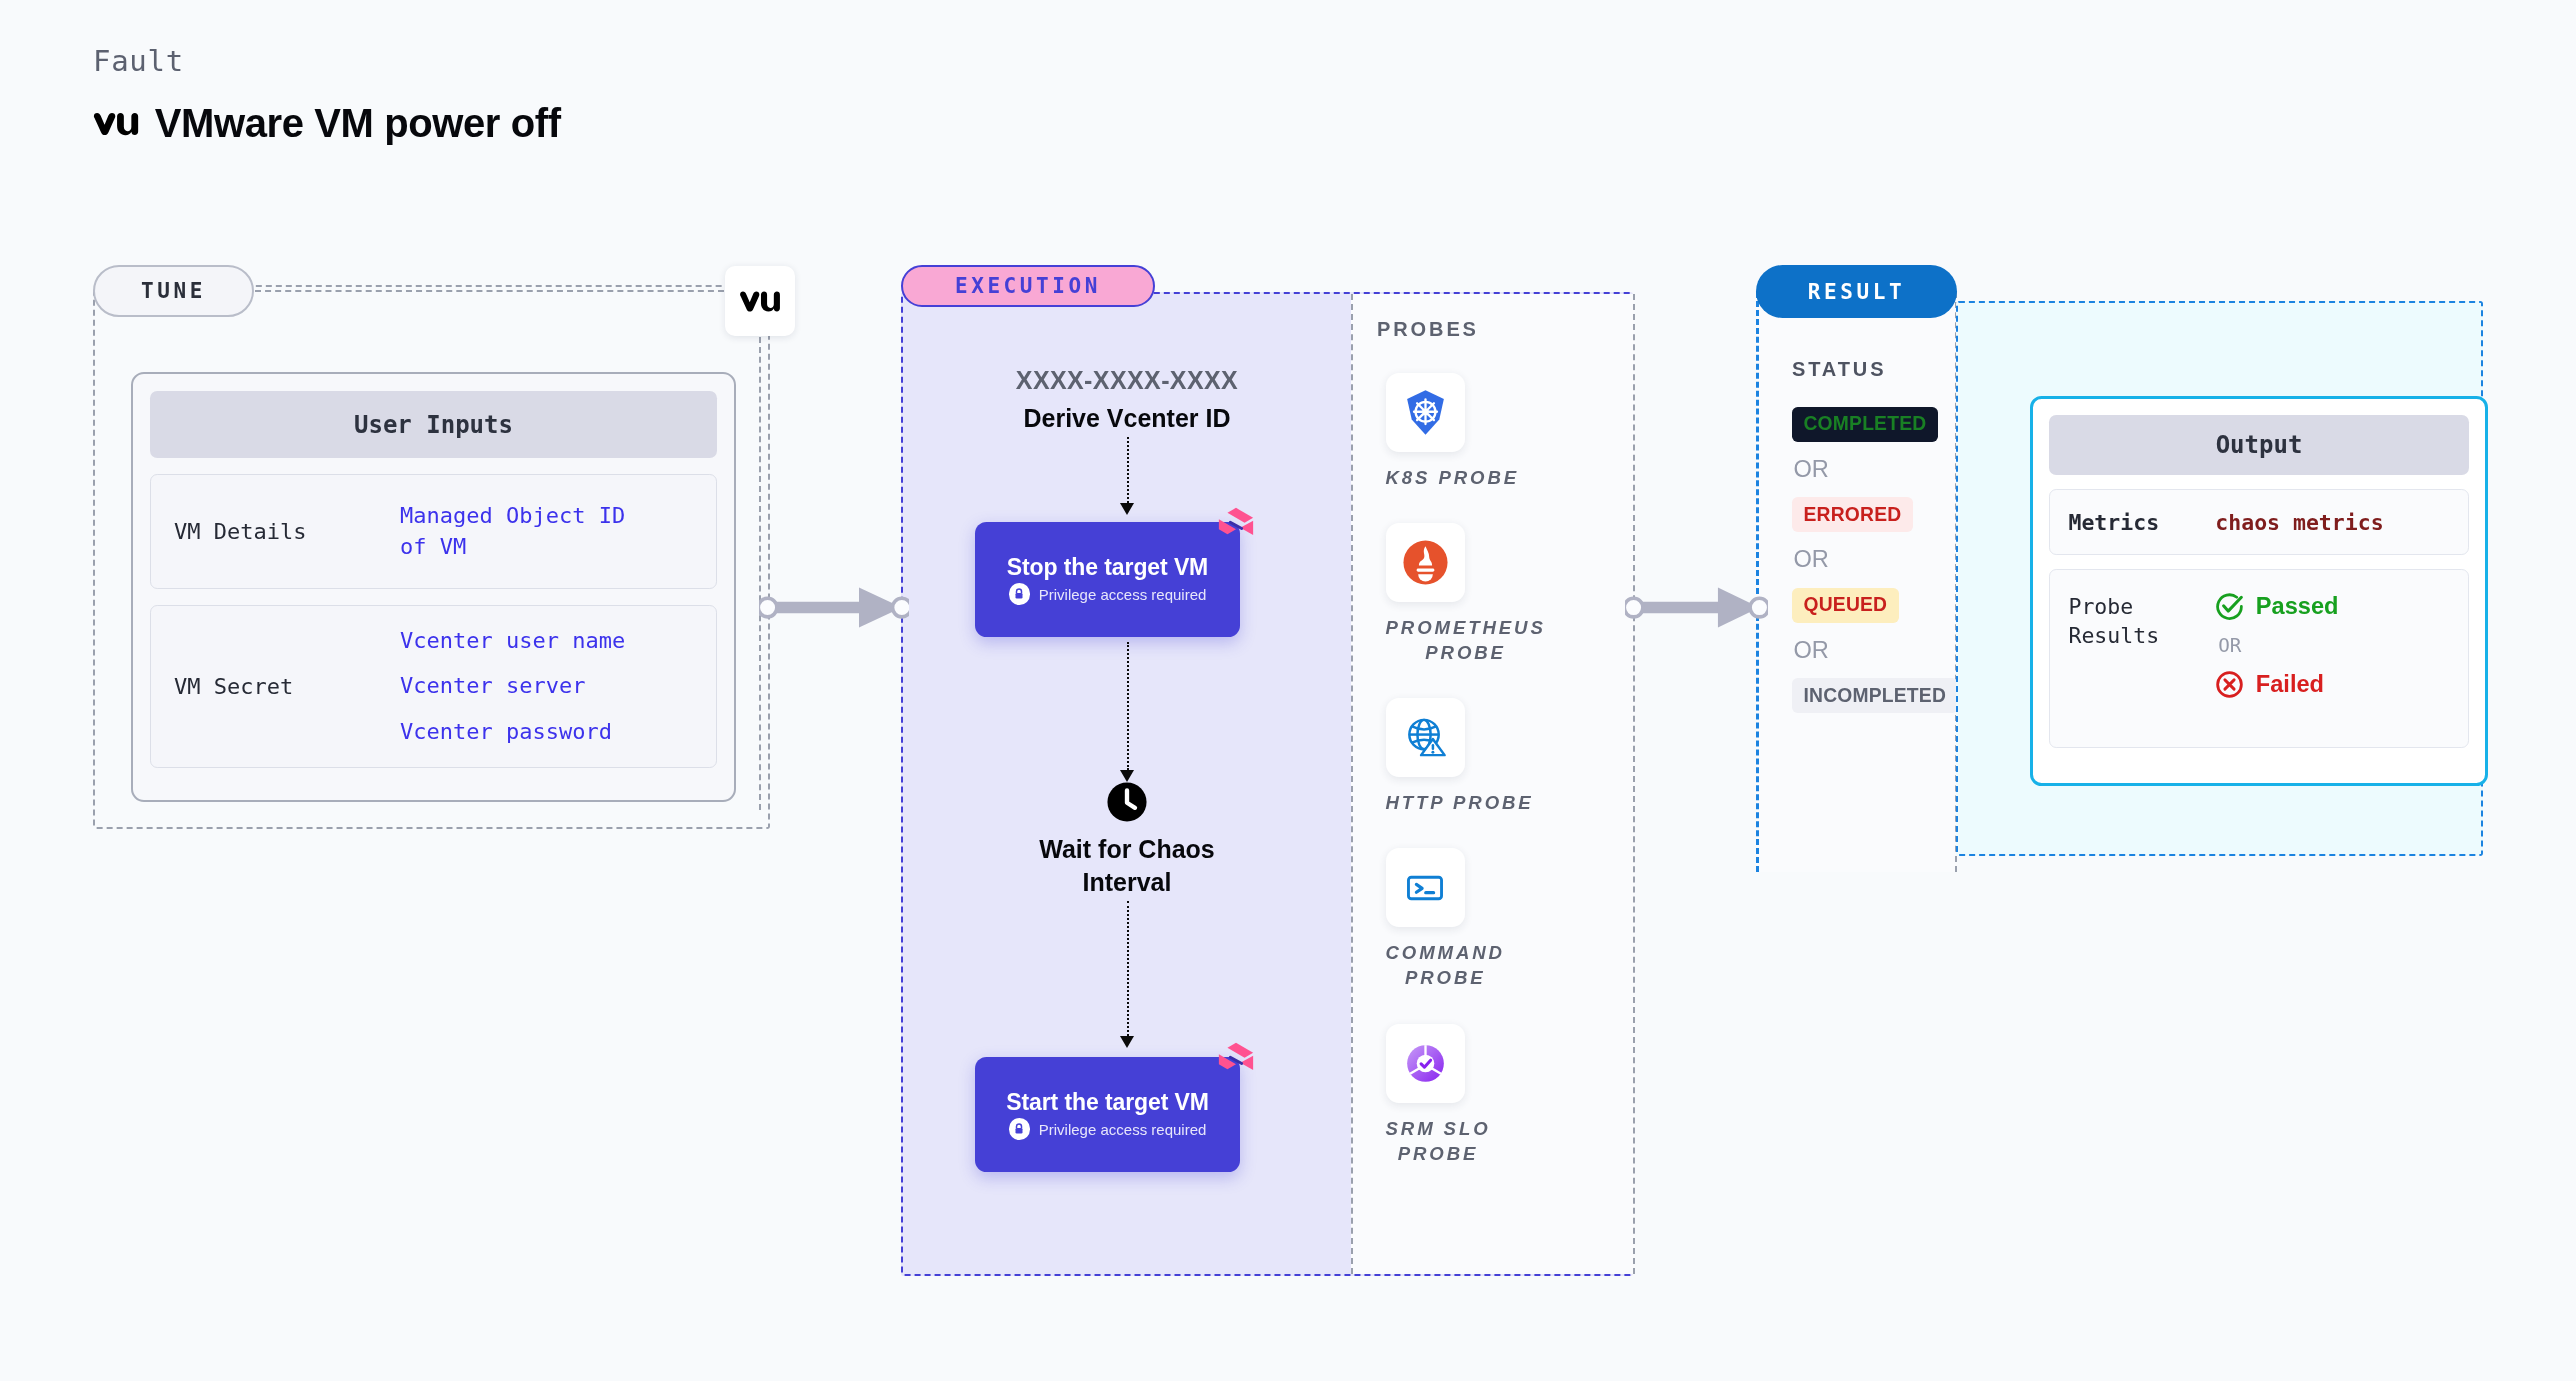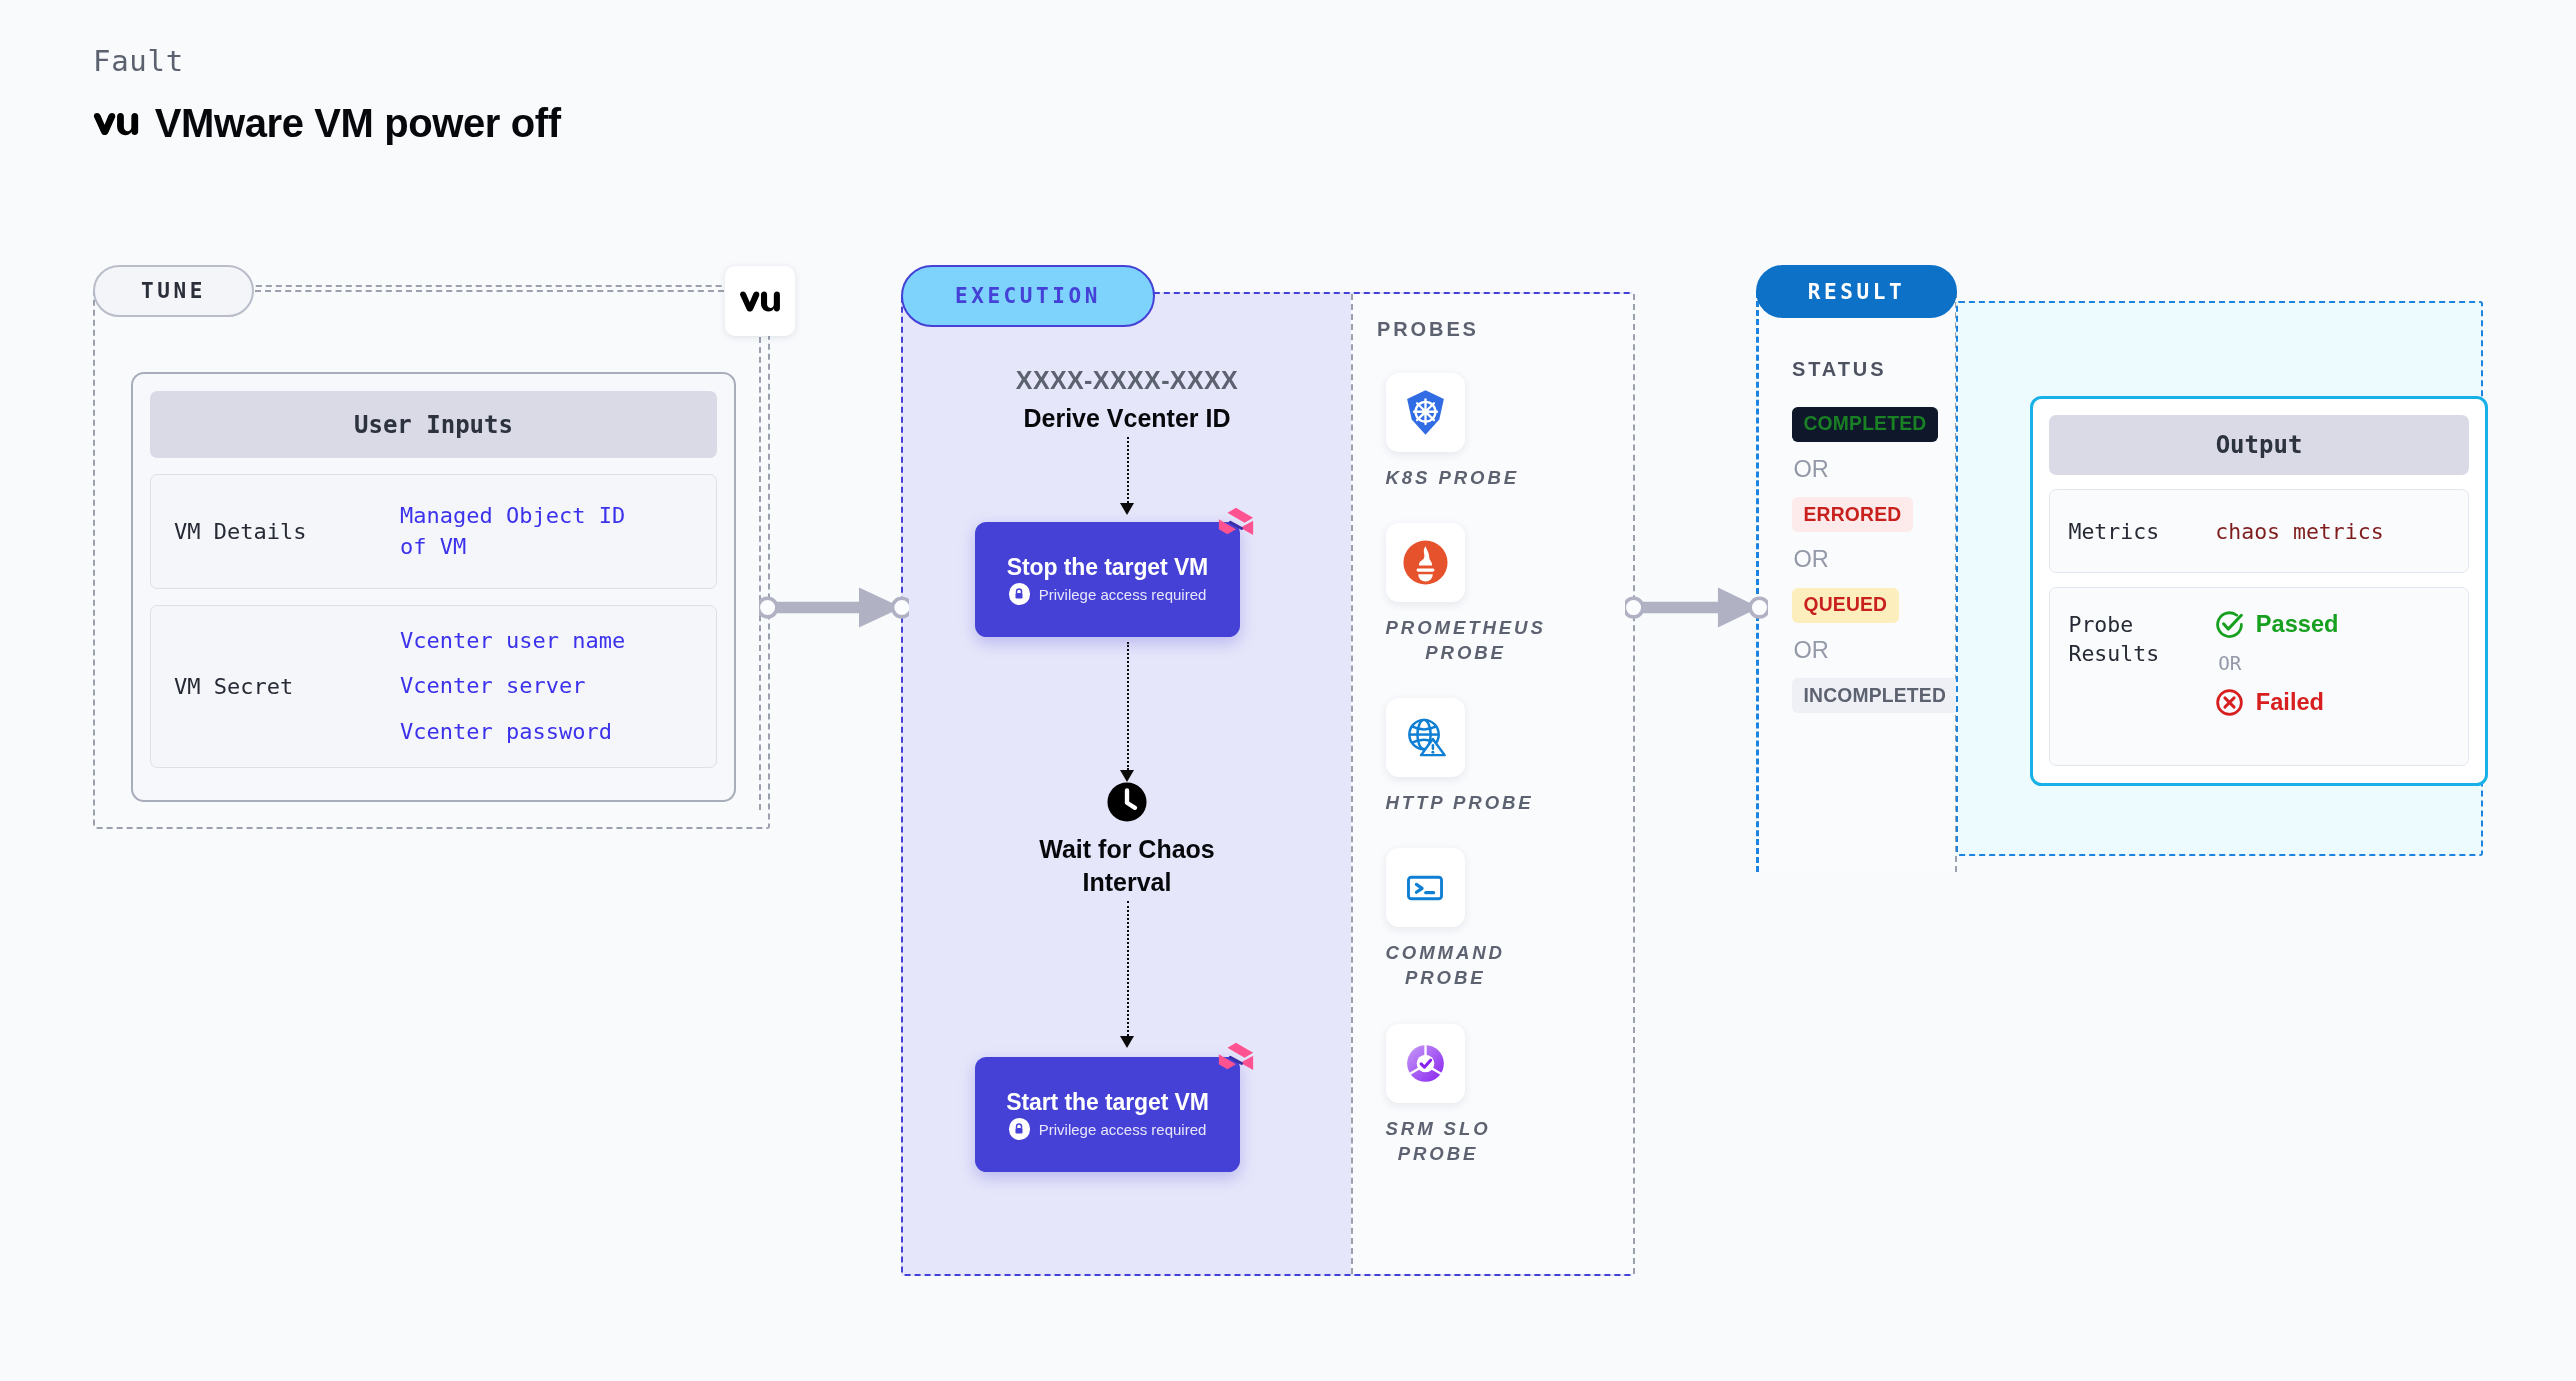--- a/index.html
+++ b/index.html
@@ -31,22 +31,22 @@
     border-radius: 716px;
     font-family: "DejaVu Sans Mono", monospace;
     font-weight: 700; letter-spacing: 3.6px;
   }
   #tune-pill {
     left: 93px; top: 265px; width: 161px; height: 52px;
     background: #f4f5f9; border: 2.1px solid #b9bdc9;
     color: #2b2f3a; font-size: 21px;
   }
   #execution-pill {
-    left: 901px; top: 265px; width: 254px; height: 62px;
-    background: #7dd3fc; border: 2.1px solid #4540d6;
+    left: 901px; top: 265px; width: 254px; height: 42px;
+    background: #f9a8d4; border: 2.1px solid #4540d6;
     color: #4540d6; font-size: 21px;
   }
   #result-pill {
     left: 1756px; top: 265px; width: 201px; height: 53px;
     background: #0d71c8; border: none;
     color: #ffffff; font-size: 21px;
   }
 
   
   #tune-panel {
@@ -232,21 +232,21 @@
   }
   #output-header {
     height: 60px; background: #d9dae6; border-radius: 7.2px;
     display: flex; align-items: center; justify-content: center;
   }
   .out-row {
     margin-top: 14.3px; background: #fafbfd;
     border: 1.4px solid #e3e6ee; border-radius: 7.2px;
     display: flex; align-items: center; padding: 14.3px 11.5px;
   }
-  #out-row-metrics { height: 84px; }
+  #out-row-metrics { height: 66px; font-weight: bold; }
   #out-row-probe { height: 179px; align-items: flex-start; padding-top: 21.5px; }
   .out-key {
     font-family: "DejaVu Sans Mono", monospace;
     font-size: 21.5px; color: #262a35; width: 154px; flex: none;
     padding-left: 7.2px; line-height: 1.35;
   }
   .out-val-link {
     font-family: "DejaVu Sans Mono", monospace;
     font-size: 21.5px; color: #7f1d1d;
   }

